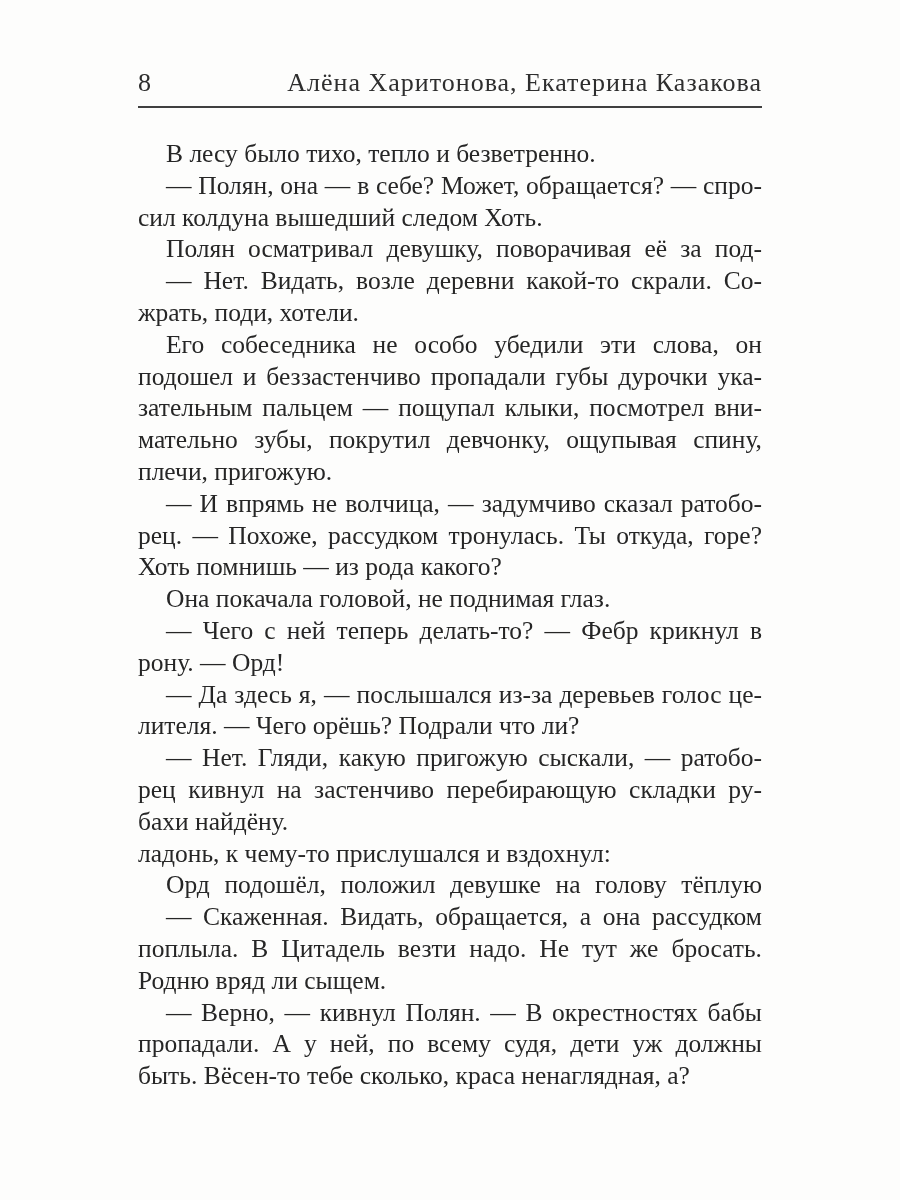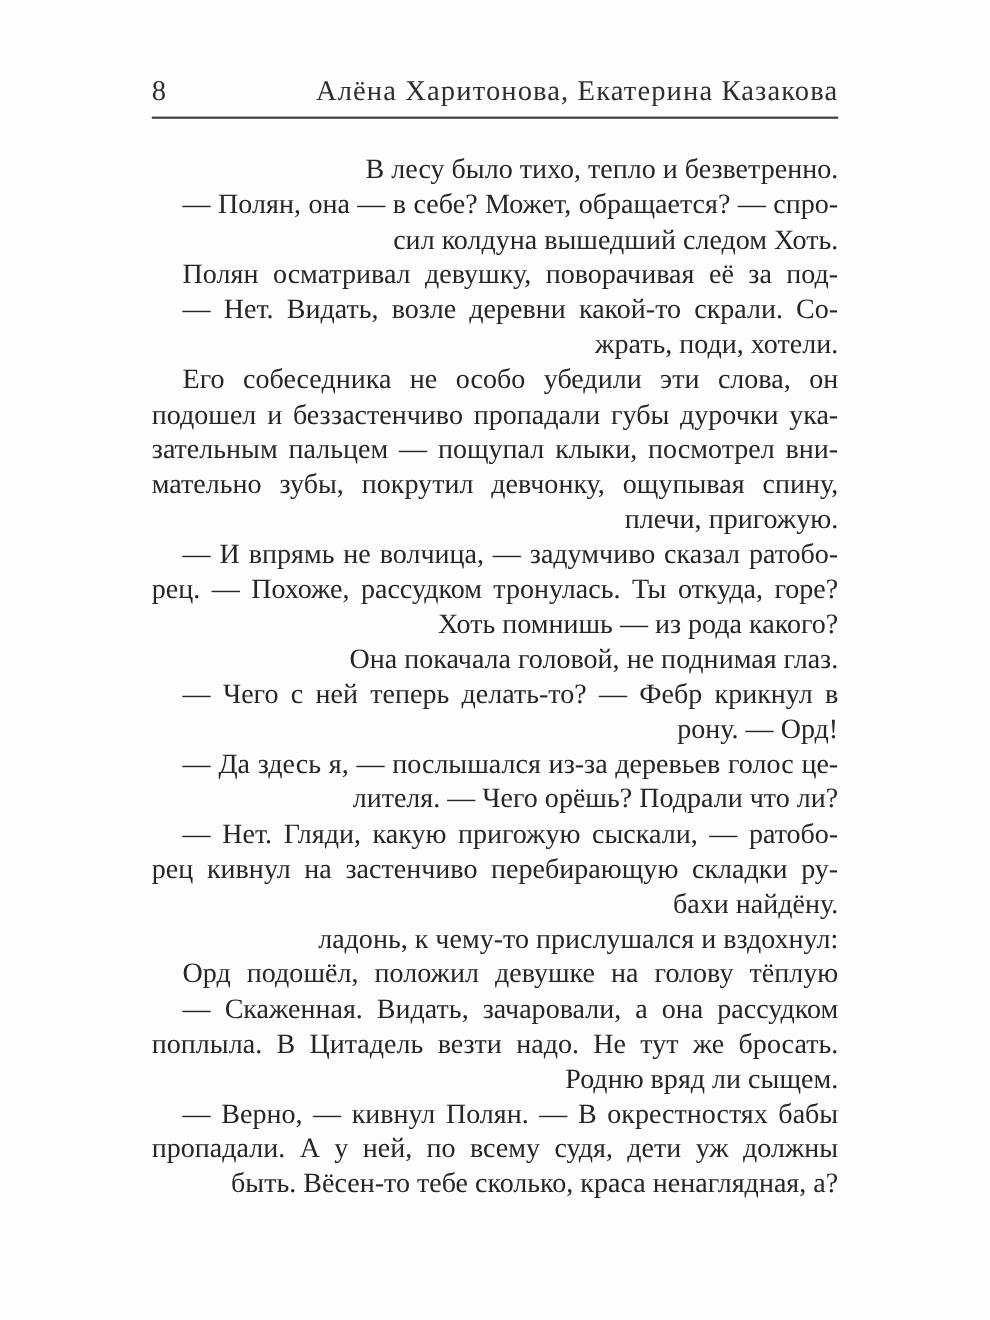--- a/index.html
+++ b/index.html
@@ -40,21 +40,21 @@
   }
   .body-text {
     margin-top: 30px;
     font-size: 25.5px;
     line-height: 31.8px;
     color: #262626;
   }
   .line {
     height: 31.8px;
     overflow: hidden;
-    text-align: right;
+    text-align: left;
     white-space: normal;
   }
   .line.jst {
     text-align: justify;
     text-align-last: justify;
   }
   .line.ind {
     text-indent: 28px;
   }
 </style>
@@ -85,20 +85,20 @@
       <div class="line ind">Она покачала головой, не поднимая глаз.</div>
       <div class="line ind jst">— Чего с ней теперь делать-то? — Фебр крикнул в сто-</div>
       <div class="line">рону. — Орд!</div>
       <div class="line ind jst">— Да здесь я, — послышался из-за деревьев голос це-</div>
       <div class="line">лителя. — Чего орёшь? Подрали что ли?</div>
       <div class="line ind jst">— Нет. Гляди, какую пригожую сыскали, — ратобо-</div>
       <div class="line jst">рец кивнул на застенчиво перебирающую складки ру-</div>
       <div class="line">бахи найдёну.</div>
       <div class="line">ладонь, к чему-то прислушался и вздохнул:</div>
       <div class="line ind jst">Орд подошёл, положил девушке на голову тёплую</div>
-      <div class="line ind jst">— Скаженная. Видать, зачаровали, а она рассудком</div>
+      <div class="line ind jst">— Скаженная. Видать, обращается, а она рассудком</div>
       <div class="line jst">поплыла. В Цитадель везти надо. Не тут же бросать.</div>
       <div class="line">Родню вряд ли сыщем.</div>
       <div class="line ind jst">— Верно, — кивнул Полян. — В окрестностях бабы не</div>
       <div class="line jst">пропадали. А у ней, по всему судя, дети уж должны</div>
       <div class="line">быть. Вёсен-то тебе сколько, краса ненаглядная, а?</div>
     </div>
 </div>
 
 </body></html>

